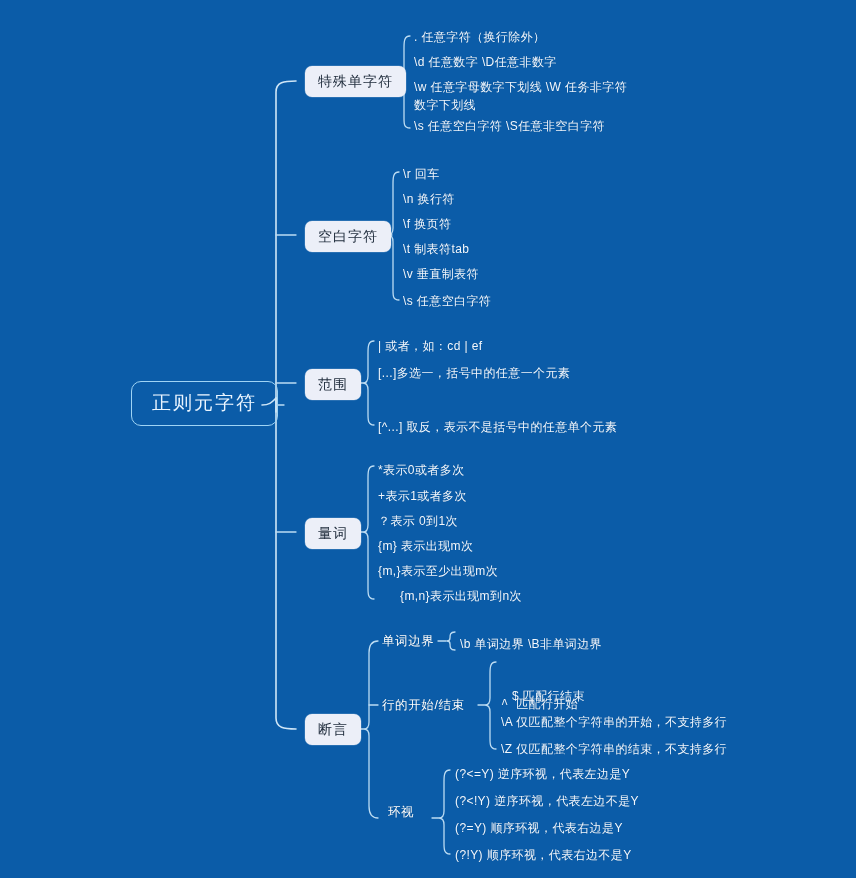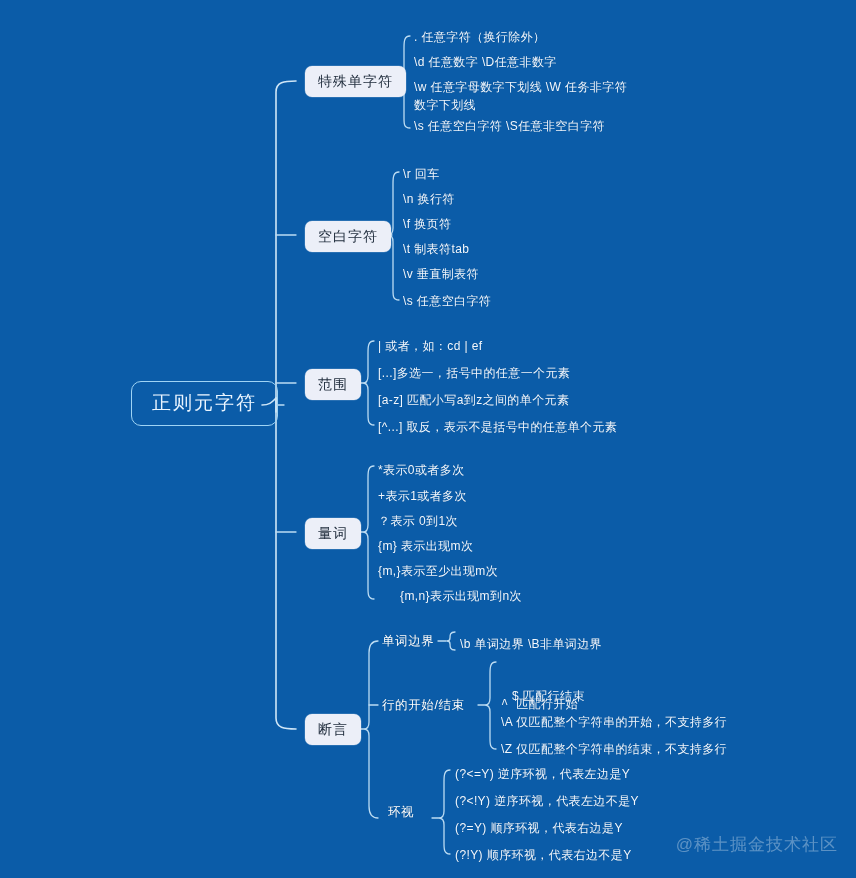--- a/index.html
+++ b/index.html
@@ -186,21 +186,20 @@
   <div class="leaf" style="left:403px; top:215px;">\f 换页符</div>
   <div class="leaf" style="left:403px; top:240px;">\t 制表符tab</div>
   <div class="leaf" style="left:403px; top:265px;">\v 垂直制表符</div>
   <div class="leaf" style="left:403px; top:292px;">\s 任意空白字符</div>
 
   <div class="node branch-node" style="left:305px; top:369px;">
     <span>范围</span>
   </div>
   <div class="leaf" style="left:378px; top:337px;">| 或者，如：cd | ef</div>
   <div class="leaf" style="left:378px; top:364px;">[...]多选一，括号中的任意一个元素</div>
-  <div class="leaf" style="left:378px; top:391px;">[a-z] 匹配小写a到z之间的单个元素</div>
   <div class="leaf" style="left:378px; top:418px;">[^...] 取反，表示不是括号中的任意单个元素</div>
 
   <div class="node branch-node" style="left:305px; top:518px;">
     <span>量词</span>
   </div>
   <div class="leaf" style="left:378px; top:461px;">*表示0或者多次</div>
   <div class="leaf" style="left:378px; top:487px;">+表示1或者多次</div>
   <div class="leaf" style="left:378px; top:512px;">？表示 0到1次</div>
   <div class="leaf" style="left:378px; top:537px;">{m} 表示出现m次</div>
   <div class="leaf" style="left:378px; top:562px;">{m,}表示至少出现m次</div>
@@ -224,15 +223,14 @@
   <div class="leaf" style="left:501px; top:740px;">\Z 仅匹配整个字符串的结束，不支持多行</div>
 
   <div class="node sub-label" style="left:388px; top:805px;">
     <span>环视</span>
   </div>
   <div class="leaf" style="left:455px; top:792px;">(?&lt;!Y)  逆序环视，代表左边不是Y</div>
   <div class="leaf" style="left:455px; top:765px;">(?&lt;=Y)  逆序环视，代表左边是Y</div>
   <div class="leaf" style="left:455px; top:819px;">(?=Y)  顺序环视，代表右边是Y</div>
   <div class="leaf" style="left:455px; top:846px;">(?!Y)  顺序环视，代表右边不是Y</div>
 
-  <div id="watermark">@稀土掘金技术社区</div>
 
 </div>
 
 </body></html>

